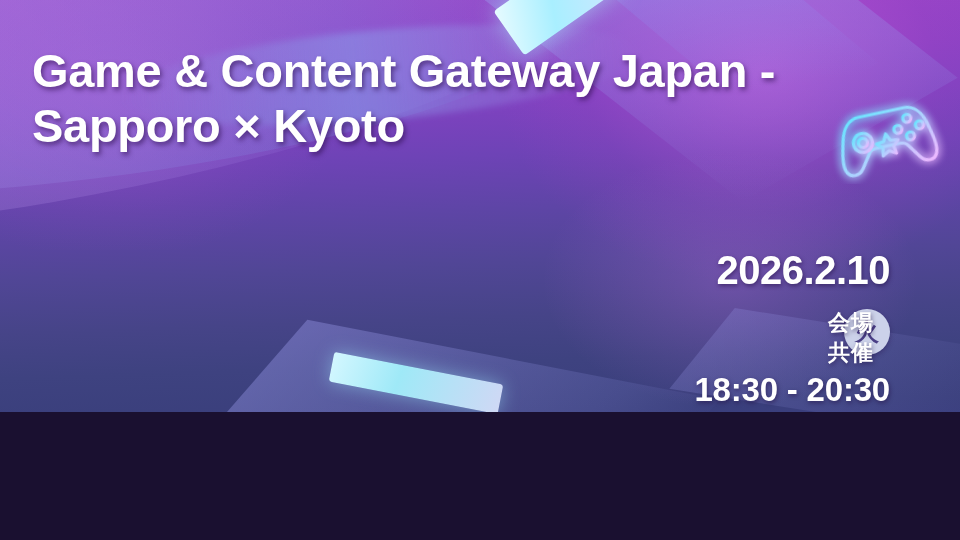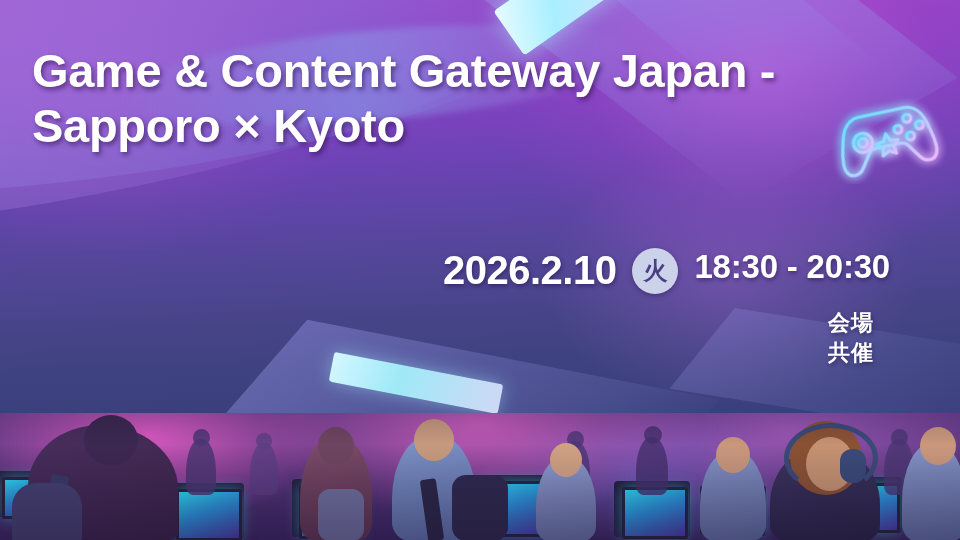--- a/index.html
+++ b/index.html
@@ -7,21 +7,21 @@
     padding: 0;
     background: #1a1030;
   }
   body {
     font-family: "Liberation Sans", "DejaVu Sans", sans-serif;
   }
 
   #banner {
     position: relative;
     width: 960px;
-    height: 540px;
+    height: 412px;
     overflow: hidden;
     background: #5a3fa0;
   }
 
   
   .bg-panel {
     position: absolute;
     left: 0; top: 0;
     width: 960px;
     height: 418px;
@@ -168,22 +168,23 @@
     font-weight: bold;
     color: #ffffff;
     letter-spacing: 0.2px;
     text-shadow: 1px 2px 4px rgba(40,10,70,0.5);
   }
 
   .dateline {
     position: absolute;
     right: 70px; top: 248px;
     display: flex;
-    align-items: flex-start;
+    align-items: flex-end;
     gap: 16px;
+    flex-direction: column;
   }
   .date-main {
     font-size: 40px;
     font-weight: bold;
     color: #ffffff;
     letter-spacing: -0.5px;
     text-shadow: 1px 2px 4px rgba(30,10,60,0.5);
   }
   .dow-badge {
     width: 46px; height: 46px;

